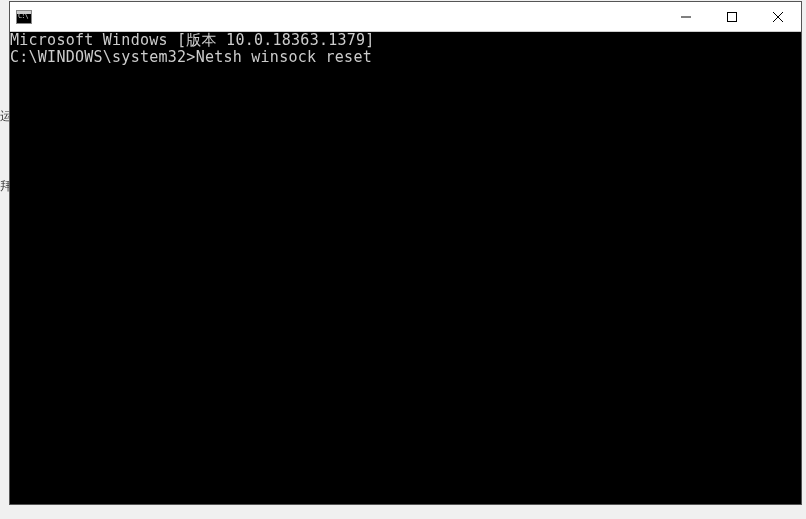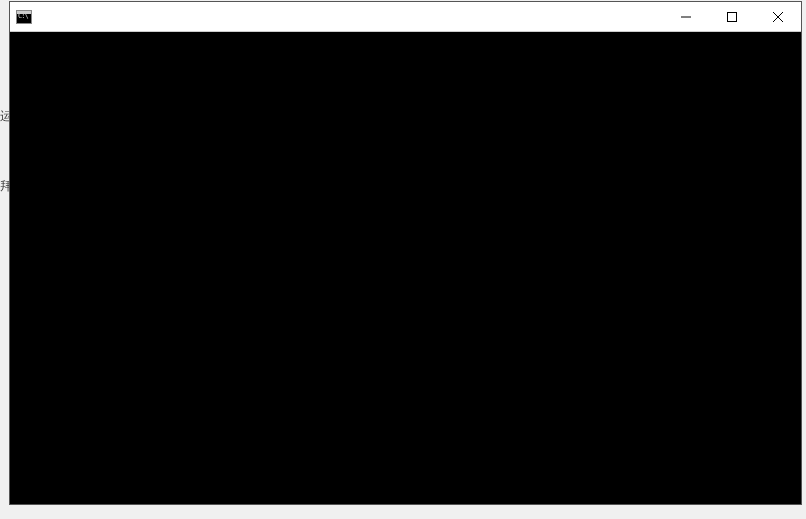--- a/index.html
+++ b/index.html
@@ -153,15 +153,15 @@
       </button>
       <button class="win-btn close" aria-label="close">
         <svg viewBox="0 0 10 10">
             <line x1="0" y1="0" x2="10" y2="10" stroke="#000" stroke-width="1"></line>
             <line x1="10" y1="0" x2="0" y2="10" stroke="#000" stroke-width="1"></line>
           </svg>
       </button>
     </div>
   </div>
   <div class="terminal-area">
-    <div class="terminal-content"><span class="line"></span></div>
+    <div class="terminal-content"><span class="line">Microsoft Windows [版本 10.0.18363.1379]</span><span class="line"></span><span class="line prompt-line"><span>C:\WINDOWS\system32&gt;</span><span>Netsh winsock reset</span></span></div>
   </div>
 </div>
 
 </body></html>

